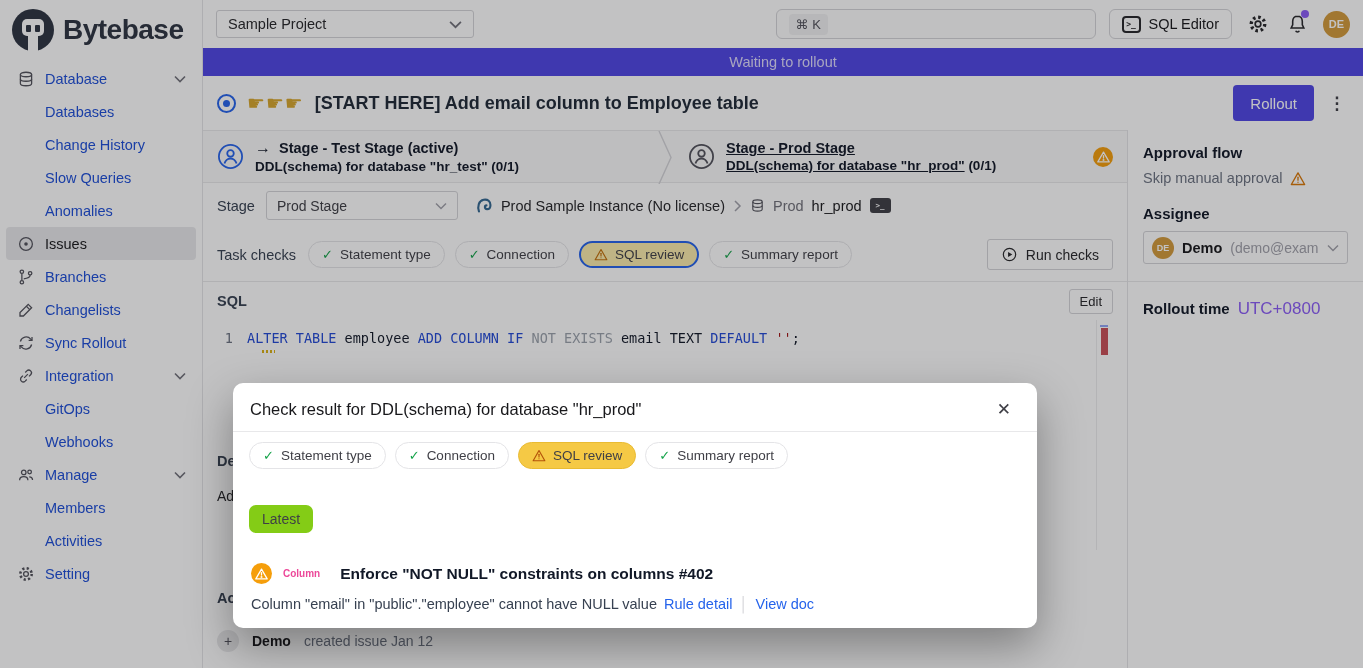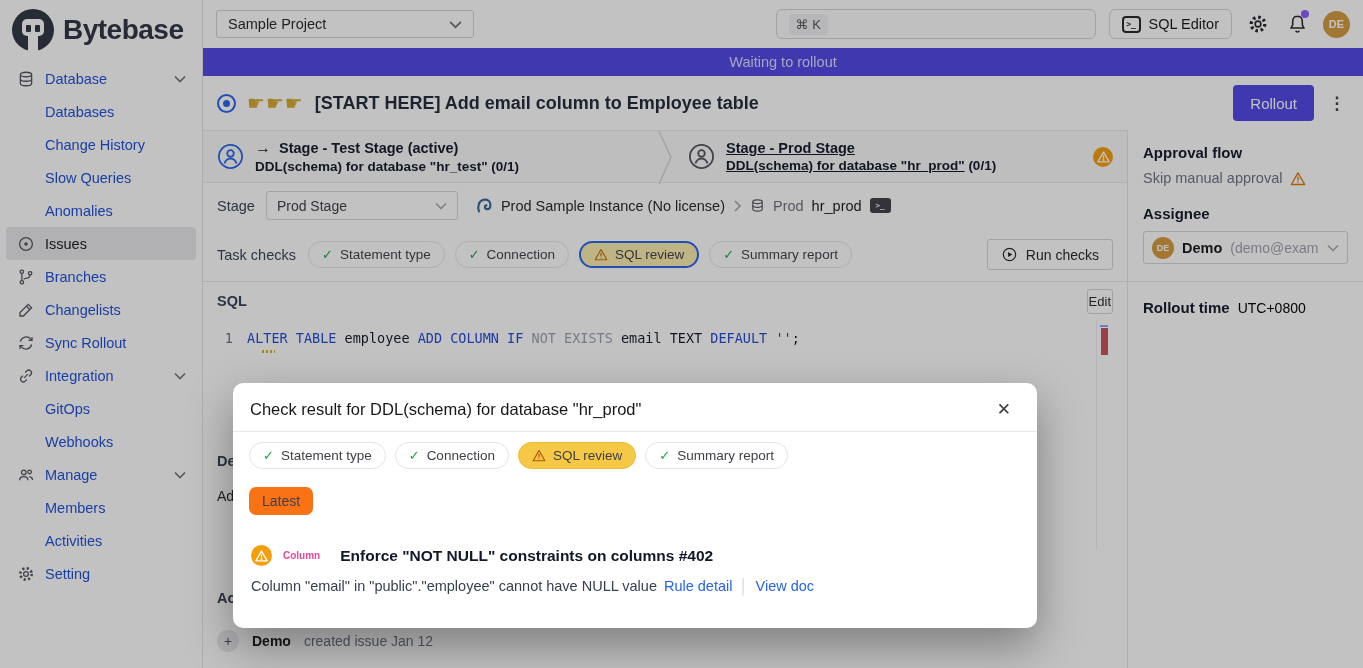--- a/index.html
+++ b/index.html
@@ -85,21 +85,21 @@
   .checks-label { font-size: 14.5px; color: #374151; margin-right: 2px; }
   .pill { height: 27px; display: flex; align-items: center; gap: 7px; padding: 0 13px; border: 1px solid #e4e4e7; border-radius: 14px; font-size: 13.5px; color: #3f3f46; background: #fff; cursor: pointer; white-space: nowrap; }
   .pill .ck { color: #16a34a; font-size: 13px; }
   .pill.warn-sel { background: #fbedac; border: 2px solid #2563eb; }
   .pill.warn-modal { background: #f5c945; border-color: #e9bb33; }
   .run-btn { margin-left: auto; height: 31px; display: flex; align-items: center; gap: 8px; padding: 0 13px; border: 1px solid #d4d4d8; border-radius: 3px; background: #fff; font-size: 14px; color: #27272a; font-family: inherit; cursor: pointer; }
 
   
   .sql-row { height: 38px; flex: none; display: flex; align-items: center; padding: 0 14px; }
   .sql-label { font-size: 14.5px; font-weight: 600; color: #374151; }
-  .edit-btn { margin-left: auto; height: 25px; padding: 0 1px; border: 1px solid #d4d4d8; border-radius: 3px; background: #fff; font-size: 13px; color: #27272a; font-family: inherit; cursor: pointer; }
+  .edit-btn { margin-left: auto; height: 25px; padding: 0 10px; border: 1px solid #d4d4d8; border-radius: 3px; background: #fff; font-size: 13px; color: #27272a; font-family: inherit; cursor: pointer; }
   .editor { height: 120px; flex: none; position: relative; padding: 9px 36px 0 12px; }
   .code-line { display: flex; font-family: "DejaVu Sans Mono", monospace; font-size: 13.5px; line-height: 19px; white-space: pre; }
   .ln { width: 32px; text-align: right; padding-right: 14px; color: #6b7280; flex: none; }
   .tk-kw { color: #2249d6; } .tk-id { color: #111827; } .tk-mut { color: #9aa1ab; } .tk-str { color: #a31515; }
   .squiggle { position: absolute; left: 59px; top: 30px; width: 13px; height: 3px; background: repeating-linear-gradient(90deg, #d9b013 0 2px, transparent 2px 4px); }
   .ruler-track { position: absolute; right: 30px; top: 0; bottom: -110px; width: 0; border-left: 1px solid #ececee; }
   .ruler-blue { position: absolute; right: 19px; top: 5px; width: 8px; height: 2px; background: #93a7f7; }
   .ruler-red { position: absolute; right: 19px; top: 8px; width: 7px; height: 27px; background: #c94f57; cursor: pointer; }
 
   
@@ -117,34 +117,34 @@
   .sp-title { font-size: 15px; font-weight: 600; color: #111827; }
   .sp-skip { margin-top: 9px; display: flex; align-items: center; gap: 8px; font-size: 14.5px; color: #6b7280; }
   .sp-label { margin-top: 19px; font-size: 15px; font-weight: 600; color: #111827; }
   .assignee-select { margin-top: 9px; height: 33px; border: 1px solid #d4d4d8; border-radius: 3px; display: flex; align-items: center; gap: 8px; padding: 0 8px; background: #fff; cursor: pointer; }
   .assignee-avatar { width: 22px; height: 22px; border-radius: 50%; background: #d39a3a; color: #fff; font-size: 9px; font-weight: 700; display: flex; align-items: center; justify-content: center; flex: none; }
   .assignee-name { font-size: 14.5px; font-weight: 600; color: #18181b; white-space: nowrap; }
   .assignee-email { font-size: 14px; color: #a1a1aa; white-space: nowrap; overflow: hidden; flex: 1; }
   .assignee-select .chev { color: #a1a1aa; flex: none; }
   .sp-divider { margin: 17px -15px; border-top: 1px solid #e8e8ea; }
   .rollout-time-row { display: flex; align-items: baseline; gap: 8px; }
-  .tz { font-size: 14px; color: #000000; font-weight: 400; text-align: center; }
+  .tz { font-size: 17px; color: #8b5cf6; font-weight: 400; text-align: center; }
   .unset-input { margin-top: 9px; height: 33px; border: 1px solid #dcdce0; border-radius: 3px; background: #fafafa; display: flex; align-items: center; padding: 0 10px; color: #a1a1aa; font-size: 14.5px; cursor: pointer; }
   .cal-ic { margin-left: auto; color: #b9b9bf; }
 
   
   .dim-overlay { position: absolute; inset: 0; background: rgba(20, 20, 24, 0.26); z-index: 40; }
   .modal { position: absolute; left: 233px; top: 383px; width: 804px; height: 245px; background: #fff; border-radius: 10px; box-shadow: 0 18px 45px rgba(0,0,0,0.35); z-index: 50; }
   .modal-header { display: flex; align-items: center; padding: 17px 26px 12px 17px; }
   .modal-title { font-size: 16.5px; font-weight: 500; color: #18181b; }
   .modal-close { margin-left: auto; color: #3f3f46; font-size: 17px; cursor: pointer; line-height: 1; }
   .modal-divider { border-top: 1px solid #e8e8ea; }
   .modal-body { padding: 10px 16px 0; }
   .modal-pills { display: flex; gap: 9px; }
-  .latest-chip { display: inline-block; margin-top: 18px; background: #f97316; border-radius: 7px; padding: 6px 13px; font-size: 14px; color: #3f3f46; cursor: pointer; }
+  .latest-chip { display: inline-block; margin-top: 36px; background: #84cc16; border-radius: 7px; padding: 6px 13px; font-size: 14px; color: #3f3f46; cursor: pointer; }
   .result-row { margin-top: 30px; display: flex; align-items: center; gap: 11px; padding-left: 2px; }
   .result-row .warn-circle { margin-left: 0; width: 21px; height: 21px; }
   .result-cat { font-size: 10px; color: #ec4899; font-weight: bold; }
   .result-rule { font-size: 15.5px; font-weight: 700; color: #111827; margin-left: 9px; }
   .result-detail { margin-top: 12px; padding-left: 2px; font-size: 14.5px; color: #374151; display: flex; align-items: center; gap: 7px; }
   .link { color: #2563eb; cursor: pointer; }
   .vbar { color: #d4d4d8; }
 </style>
 </head>
 <body>

